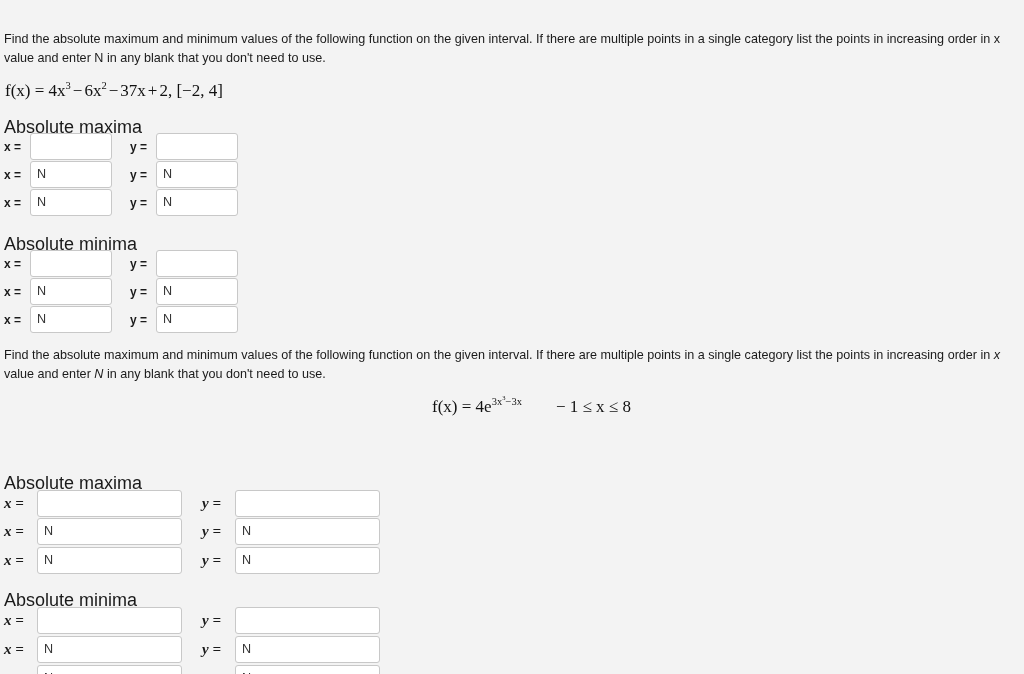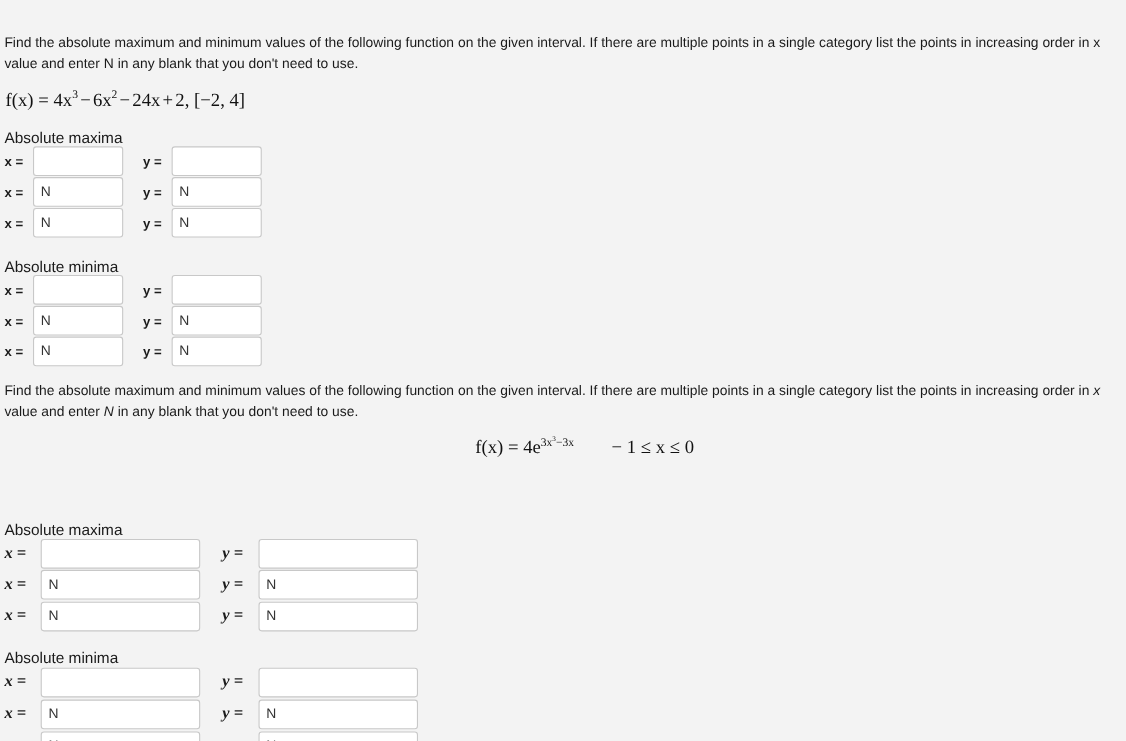--- a/index.html
+++ b/index.html
@@ -70,21 +70,21 @@
     left: 432px;
     top: 370px;
     font-size: 17px;
   }
   .eq-2 .gap { display: inline-block; width: 34px; }
 
   
   .sec-head {
     position: absolute;
     font-family: "Liberation Sans", sans-serif;
-    font-size: 14px;
+    font-size: 18px;
     color: #1a1a1a;
     white-space: nowrap;
     text-align: center;
   }
 
   
   .row {
     position: absolute;
     display: flex;
     align-items: center;
@@ -132,21 +132,21 @@
   .blockB .gapcol { display: inline-block; width: 20px; }
 </style>
 </head>
 <body>
 
 <div class="page">
 
   <div class="prompt prompt-1"><span>Find the absolute maximum and minimum values of the following function on the given interval. If there are multiple points in a single category list the points in increasing order in </span><span>x</span><span> value and enter </span><span>N</span><span> in any blank that you don't need to use.</span></div>
 
   <div class="eq eq-1"><span class="v">f(x) =</span>
-    <span>4</span><span class="v">x</span><sup>3</sup><span class="op">−</span><span>6</span><span class="v">x</span><sup>2</sup><span class="op">−</span><span>24</span><span class="v">x</span><span class="op">+</span><span>2,</span>&nbsp;<span>[−2, 4]</span></div>
+    <span>4</span><span class="v">x</span><sup>3</sup><span class="op">−</span><span>6</span><span class="v">x</span><sup>2</sup><span class="op">−</span><span>37</span><span class="v">x</span><span class="op">+</span><span>2,</span>&nbsp;<span>[−2, 4]</span></div>
 
   <div class="sec-head" style="left:4px; top:90px;">Absolute maxima</div>
 
   <div class="blockA row" style="left:4px; top:106px;">
     <span class="lbl">x =</span>
     <span class="box"></span>
     <span class="gapcol"></span>
     <span class="lbl">y =</span>
     <span class="box"></span>
   </div>
@@ -189,21 +189,21 @@
     <span class="lbl">x =</span>
     <span class="box">N</span>
     <span class="gapcol"></span>
     <span class="lbl">y =</span>
     <span class="box">N</span>
   </div>
 
   <div class="prompt prompt-2"><span>Find the absolute maximum and minimum values of the following function on the given interval. If there are multiple points in a single category list the points in increasing order in </span><span class="it">x</span><span> value and enter </span><span class="it">N</span><span> in any blank that you don't need to use.</span></div>
 
   <div class="eq eq-2"><span class="v">f(x) =</span>
-    <span>4</span><span class="v">e</span><sup><span>3</span><span class="v">x</span><sup>3</sup><span>−</span><span>3</span><span class="v">x</span></sup><span class="gap"></span><span class="v">− 1 ≤ x ≤ 0</span></div>
+    <span>4</span><span class="v">e</span><sup><span>3</span><span class="v">x</span><sup>3</sup><span>−</span><span>3</span><span class="v">x</span></sup><span class="gap"></span><span class="v">− 1 ≤ x ≤ 8</span></div>
 
   <div class="sec-head" style="left:4px; top:446px;">Absolute maxima</div>
 
   <div class="blockB row" style="left:4px; top:463px;">
     <span class="lbl">x =</span>
     <span class="box"></span>
     <span class="gapcol"></span>
     <span class="lbl">y =</span>
     <span class="box"></span>
   </div>

